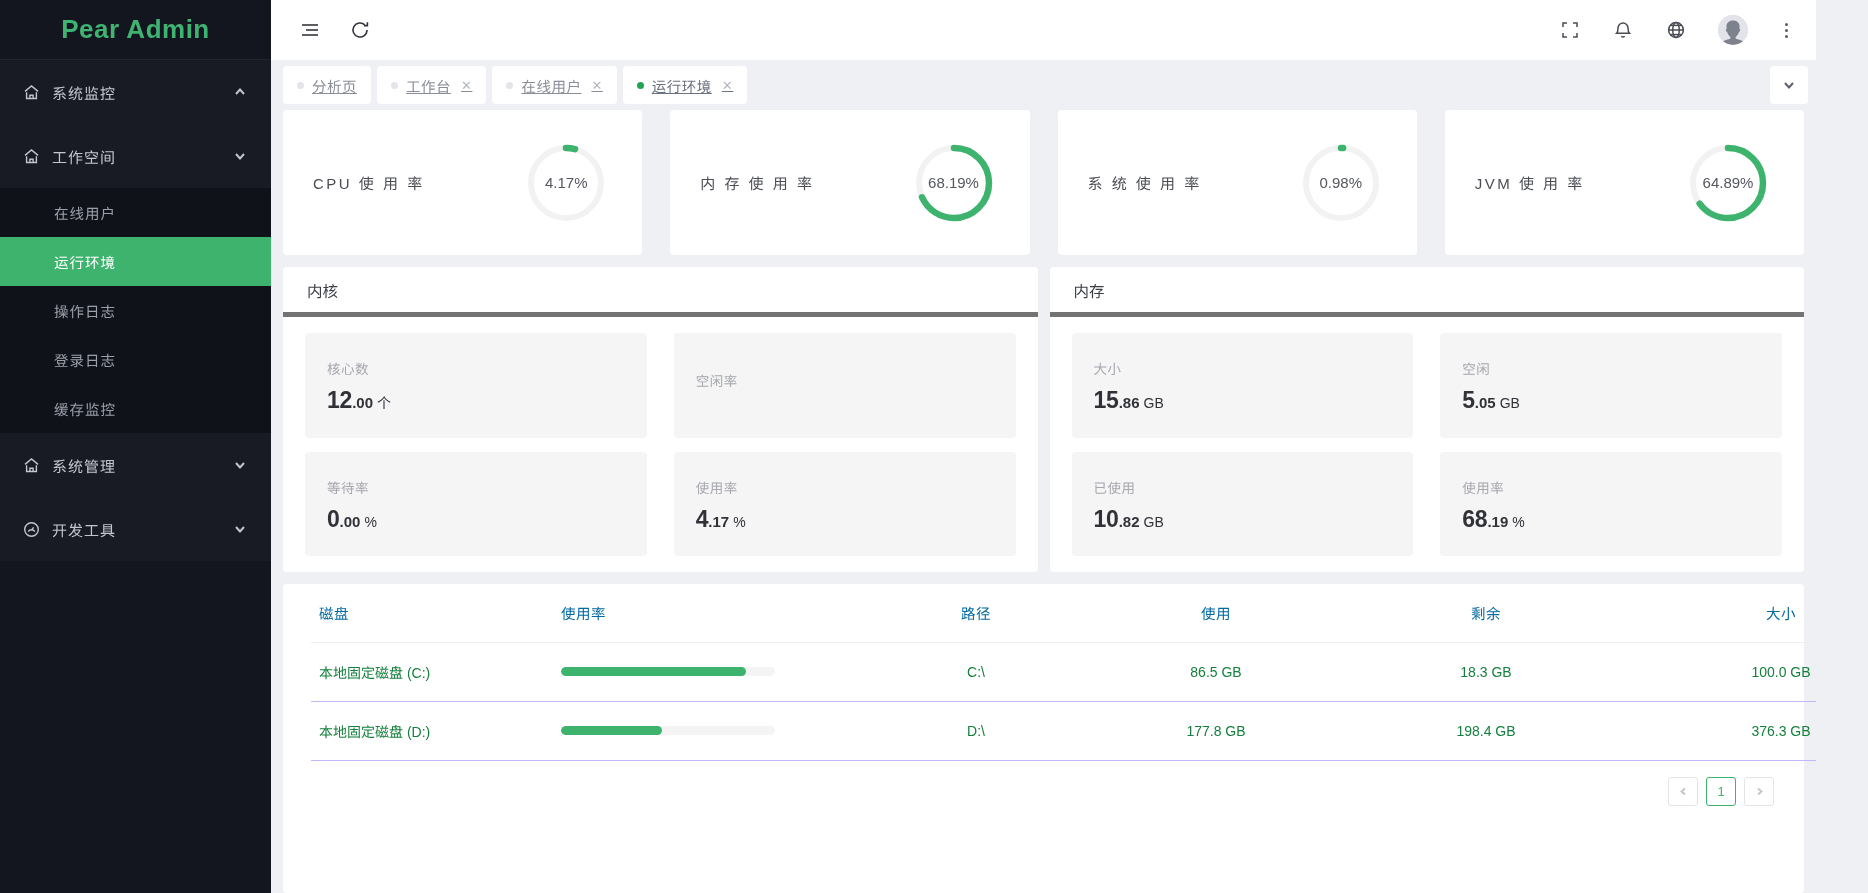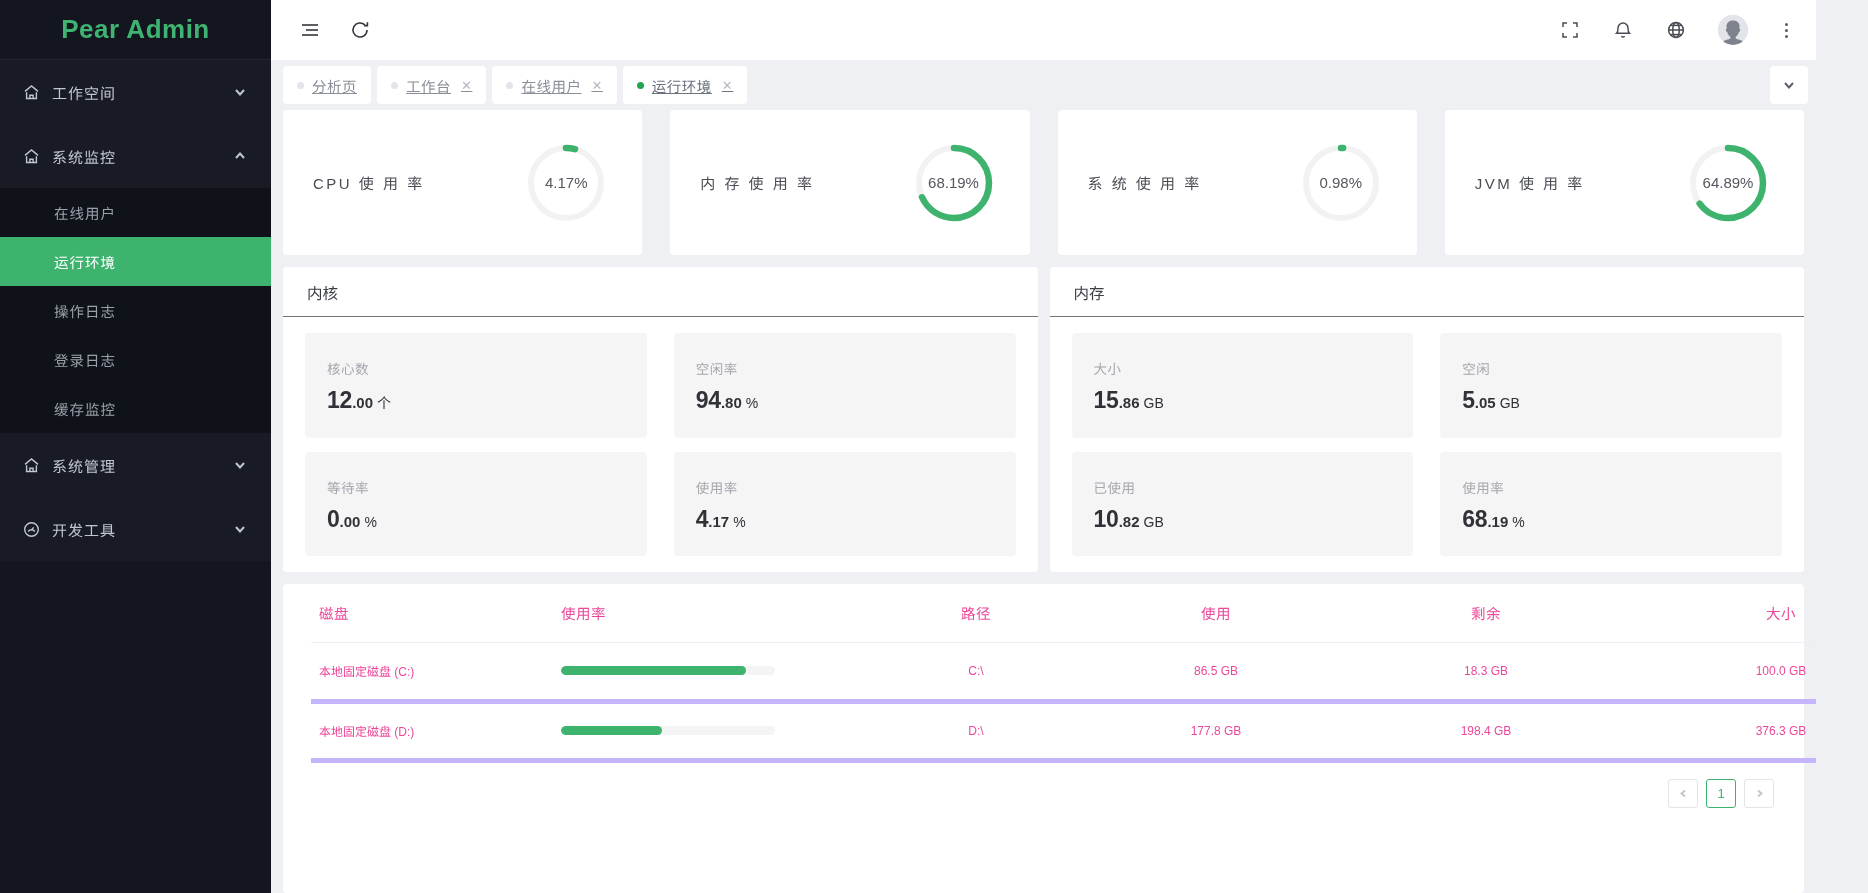--- a/index.html
+++ b/index.html
@@ -141,21 +141,21 @@
 
   
   .mid-row { display:flex; gap:12px; flex:0 0 305px; }
   .panel {
     flex:1; background:#ffffff; border-radius:4px;
     display:flex; flex-direction:column; min-width:0;
   }
   .panel-head {
     height:50px; flex:0 0 50px;
     display:flex; align-items:center;
-    padding:0 24px; border-bottom:1px solid #737373;
+    padding:0 24px; border-bottom:5px solid #737373;
     font-size:15.5px; color:#3c3e46;
   }
   .panel-body {
     flex:1; padding:16px 22px;
     display:grid; grid-template-columns:1fr 1fr;
     grid-template-rows:1fr 1fr; gap:14px 27px;
   }
   .stat {
     background:#f5f5f6; border-radius:4px;
     padding:20px 22px;
@@ -169,30 +169,30 @@
 
   
   .table-panel {
     background:#ffffff; border-radius:4px;
     flex:1; min-height:0;
     display:flex; flex-direction:column;
     padding:0 28px;
   }
   .dtable { width:100%; border-collapse:collapse; table-layout:fixed; }
   .dtable th {
-    font-weight:normal; color:#ec4899; font-size:14.5px;
+    font-weight:normal; color:#0369a1; font-size:14.5px;
     height:58px; text-align:center; border-bottom:1px solid #eceef1;
     letter-spacing:.5px;
     margin-left:28px;
   }
   .dtable th:first-child, .dtable td:first-child { text-align:left; padding-left:8px; }
   .dtable th.usage-col, .dtable td.usage-col { text-align:left; padding-left:0; }
   .dtable td {
-    height:59px; text-align:center; color:#ec4899; font-size:12px;
-    border-bottom:5px solid #c4b5fd;
+    height:59px; text-align:center; color:#15803d; font-size:14px;
+    border-bottom:1px solid #c4b5fd;
   }
   .bar-outer {
     width:214px; height:9px; background:#f4f4f5; border-radius:5px; overflow:hidden;
   }
   .bar-inner { height:100%; background:#3db36e; border-radius:5px; }
 
   .pager {
     display:flex; justify-content:flex-end; align-items:center;
     gap:8px; padding:16px 2px 0 0;
   }
@@ -208,46 +208,46 @@
 </head>
 <body>
 
 <div class="app">
 
   <aside class="sidebar">
     <div class="brand">
       <span class="brand-text">Pear Admin</span>
     </div>
     <nav class="nav" id="nav-root">
+        <div class="nav-group-head">
+          <span class="g-icon">
+            <svg viewBox="0 0 17 17" aria-hidden="true">
+              <path d="M2 7.4 8.5 2 15 7.4"></path>
+              <path d="M3.6 8.3v6.2h9.8V8.3"></path>
+              <path d="M6.9 14.5v-3.3h3.2v3.3"></path>
+            </svg>
+          </span>
+          <span class="g-label">系统监控</span>
+          <span class="g-arrow up"><svg viewBox="0 0 14 14" aria-hidden="true">
+              <polyline points="3,5 7,9.5 11,5"></polyline>
+            </svg></span>
+        </div>
         <div class="nav-group-head collapsed">
           <span class="g-icon">
             <svg viewBox="0 0 17 17" aria-hidden="true">
               <path d="M2 7.4 8.5 2 15 7.4"></path>
               <path d="M3.6 8.3v6.2h9.8V8.3"></path>
               <path d="M6.9 14.5v-3.3h3.2v3.3"></path>
             </svg>
           </span>
           <span class="g-label">工作空间</span>
           <span class="g-arrow"><svg viewBox="0 0 14 14" aria-hidden="true">
               <polyline points="3,5 7,9.5 11,5"></polyline>
             </svg></span>
         </div>
-        <div class="nav-group-head">
-          <span class="g-icon">
-            <svg viewBox="0 0 17 17" aria-hidden="true">
-              <path d="M2 7.4 8.5 2 15 7.4"></path>
-              <path d="M3.6 8.3v6.2h9.8V8.3"></path>
-              <path d="M6.9 14.5v-3.3h3.2v3.3"></path>
-            </svg>
-          </span>
-          <span class="g-label">系统监控</span>
-          <span class="g-arrow up"><svg viewBox="0 0 14 14" aria-hidden="true">
-              <polyline points="3,5 7,9.5 11,5"></polyline>
-            </svg></span>
-        </div>
         <div class="nav-sub">
           <div class="nav-sub-item">在线用户</div>
           <div class="nav-sub-item active">运行环境</div>
           <div class="nav-sub-item">操作日志</div>
           <div class="nav-sub-item">登录日志</div>
           <div class="nav-sub-item">缓存监控</div>
         </div>
         <div class="nav-group-head collapsed">
           <span class="g-icon">
             <svg viewBox="0 0 17 17" aria-hidden="true">
@@ -400,21 +400,20 @@
       <div class="mid-row" id="panel-root">
           <div class="panel">
             <div class="panel-head">内核</div>
             <div class="panel-body">
               <div class="stat">
                 <span class="stat-label">核心数</span>
                 <span class="stat-value"><span class="big">12</span><span class="small">.00</span><span class="unit">个</span></span>
               </div>
               <div class="stat">
                 <span class="stat-label">空闲率</span>
-                <span class="stat-value"><span class="big">94</span><span class="small">.80</span><span class="unit">%</span></span>
               </div>
               <div class="stat">
                 <span class="stat-label">等待率</span>
                 <span class="stat-value"><span class="big">0</span><span class="small">.00</span><span class="unit">%</span></span>
               </div>
               <div class="stat">
                 <span class="stat-label">使用率</span>
                 <span class="stat-value"><span class="big">4</span><span class="small">.17</span><span class="unit">%</span></span>
               </div>
             </div>

